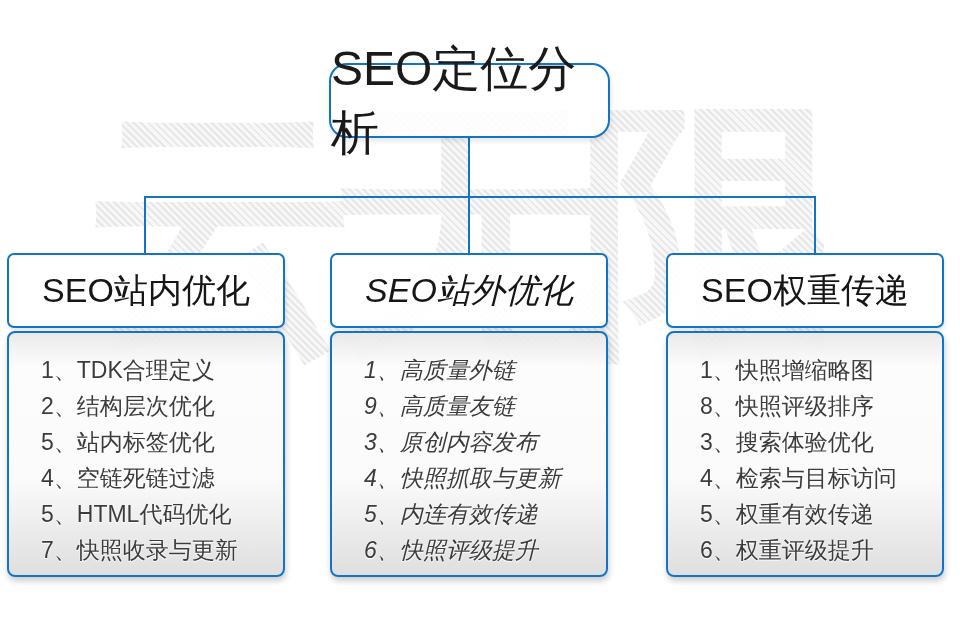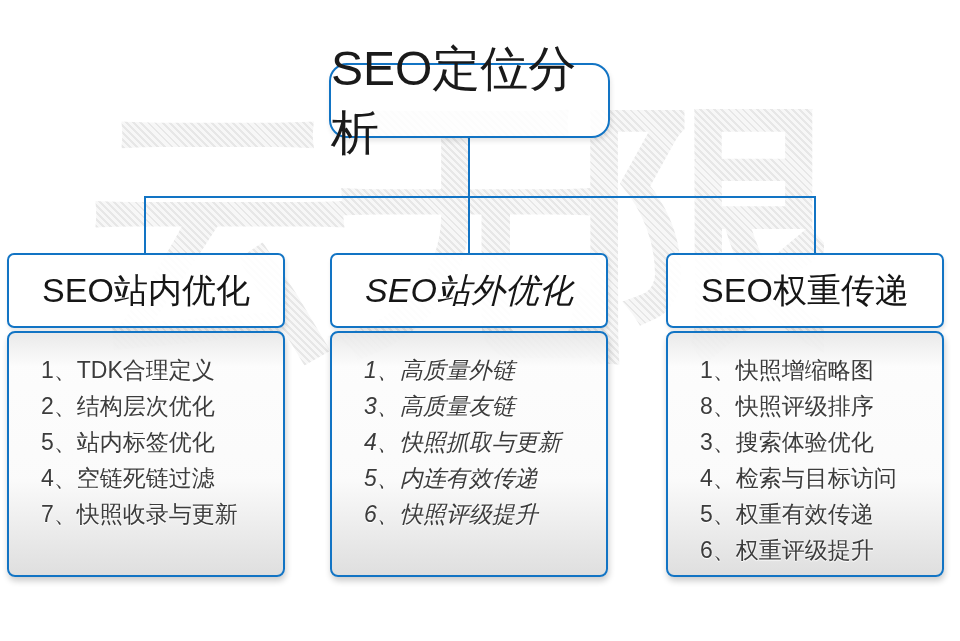--- a/index.html
+++ b/index.html
@@ -84,31 +84,33 @@
 
   <div class="column col-1">
     <div class="branch-header">
       <span>SEO站内优化</span>
     </div>
     <div class="branch-list">
       <div class="list-item">1、TDK合理定义</div>
       <div class="list-item">2、结构层次优化</div>
       <div class="list-item">5、站内标签优化</div>
       <div class="list-item">4、空链死链过滤</div>
+      <div class="list-item">5、HTML代码优化</div>
       <div class="list-item">7、快照收录与更新</div>
     </div>
   </div>
 
   <div class="column col-2">
     <div class="branch-header">
       <span>SEO站外优化</span>
     </div>
     <div class="branch-list">
       <div class="list-item">1、高质量外链</div>
-      <div class="list-item">3、高质量友链</div>
+      <div class="list-item">9、高质量友链</div>
+      <div class="list-item">3、原创内容发布</div>
       <div class="list-item">4、快照抓取与更新</div>
       <div class="list-item">5、内连有效传递</div>
       <div class="list-item">6、快照评级提升</div>
     </div>
   </div>
 
   <div class="column col-3">
     <div class="branch-header">
       <span>SEO权重传递</span>
     </div>

